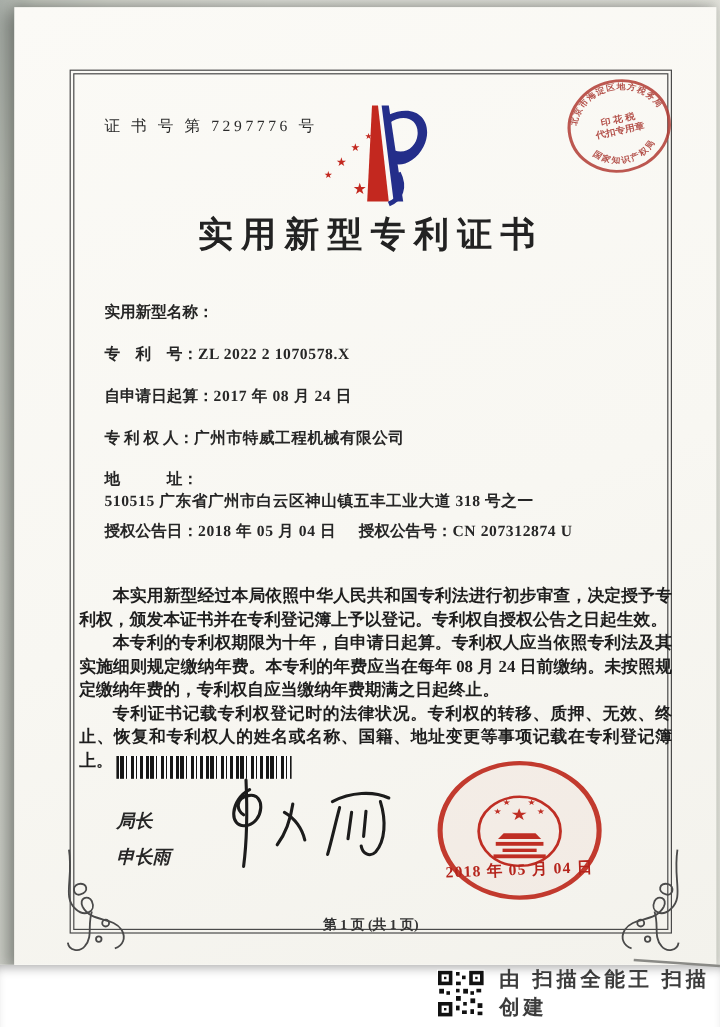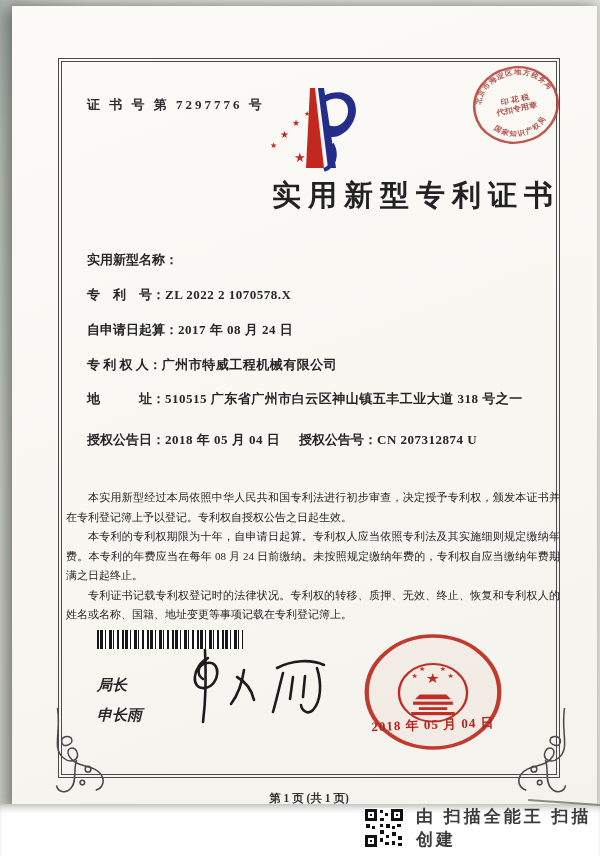--- a/index.html
+++ b/index.html
@@ -10,48 +10,48 @@
   }
   .paper{
     position:absolute;left:12px;top:6px;right:3px;bottom:48px;
     background:linear-gradient(160deg,#fbfaf6 0%,#f8f7f2 55%,#f3f2ec 100%);
     box-shadow:-9px 3px 14px rgba(55,60,55,.45), 0 -3px 8px rgba(55,60,55,.25);
   }
   .frame{
     position:absolute;left:46px;top:52px;width:502px;height:720px;
     border:4px double #4a4a4a;box-sizing:border-box;
   }
-  .cert-no{position:absolute;left:75px;top:90px;font-size:13px;font-weight:700;letter-spacing:3px;color:#2b2b2b;}
+  .cert-no{position:absolute;left:75px;top:90px;font-size:13px;font-weight:400;letter-spacing:3px;color:#2b2b2b;}
   .tax-stamp{position:absolute;left:456px;top:56px;width:96px;height:86px;transform:rotate(-12deg);opacity:.85;}
   .logo{position:absolute;left:254px;top:76px;width:92px;height:92px;}
   .title{
-    position:absolute;left:46px;top:170px;width:502px;text-align:right;
+    position:absolute;left:46px;top:170px;width:502px;text-align:center;
     font-size:29px;font-weight:700;letter-spacing:7px;color:#222;
   }
   .fields{position:absolute;left:75px;top:243px;width:458px;font-size:13px;font-weight:700;color:#262626;}
   .row{display:flex;line-height:21px;margin-bottom:14px;}
   .row .lab{white-space:pre;flex:0 0 auto;}
   .row .val{flex:1 1 auto;letter-spacing:.5px;}
-  .row.address{line-height:19px;margin-bottom:21px;}
+  .row.address{line-height:19px;margin-bottom:5px;flex-direction:column;}
   .row.grant .pair-left{width:212px;flex:0 0 auto;display:flex;}
   .row.grant .pair-right{flex:1 1 auto;display:flex;}
   .paras{position:absolute;left:54px;top:482px;width:494px;color:#1e1e1e;}
-  .paras p{margin:0;font-size:11px;line-height:19.5px;text-indent:2em;text-align:justify;font-weight:400;}
+  .paras p{margin:0;font-size:14px;line-height:19.5px;text-indent:2em;text-align:justify;font-weight:700;}
   .barcode{
     position:absolute;left:85px;top:624px;width:146px;height:19px;
     background:repeating-linear-gradient(90deg,#161616 0 2px,#fdfdfd 2px 3px,#161616 3px 6px,#fdfdfd 6px 8px,#161616 8px 9px,#fdfdfd 9px 12px,#161616 12px 15px,#fdfdfd 15px 16px,#161616 16px 17px,#fdfdfd 17px 20px,#161616 20px 22px,#fdfdfd 22px 25px);
   }
   .signer{position:absolute;left:85px;top:664px;font-size:15px;font-weight:700;line-height:30px;color:#272727;font-style:italic;}
   .signature{position:absolute;left:168px;top:638px;}
   .seal{position:absolute;left:350px;top:626px;width:142px;height:120px;}
   .seal-date{
     position:absolute;left:346px;top:710px;width:150px;text-align:center;
     color:#b5251d;font-size:13px;font-weight:700;letter-spacing:1px;transform:rotate(-2deg);
   }
-  .page-no{position:absolute;left:46px;top:785px;width:502px;text-align:center;font-size:11.5px;font-weight:600;color:#333;}
+  .page-no{position:absolute;left:46px;top:757px;width:502px;text-align:center;font-size:11.5px;font-weight:600;color:#333;}
   .ornament{position:absolute;width:86px;height:92px;}
   .ornament.bl{left:34px;top:700px;}
   .ornament.br{left:478px;top:700px;transform:scaleX(-1);}
   .scan-bar{
     position:absolute;left:0;right:0;bottom:0;height:52px;background:#ffffff;
     box-shadow:inset 0 7px 9px -5px rgba(40,40,40,.4);
     font-family:"Liberation Sans","DejaVu Sans",sans-serif;
   }
   .scan-bar .qr{position:absolute;left:364px;top:4px;}
   .scan-bar .txt{

